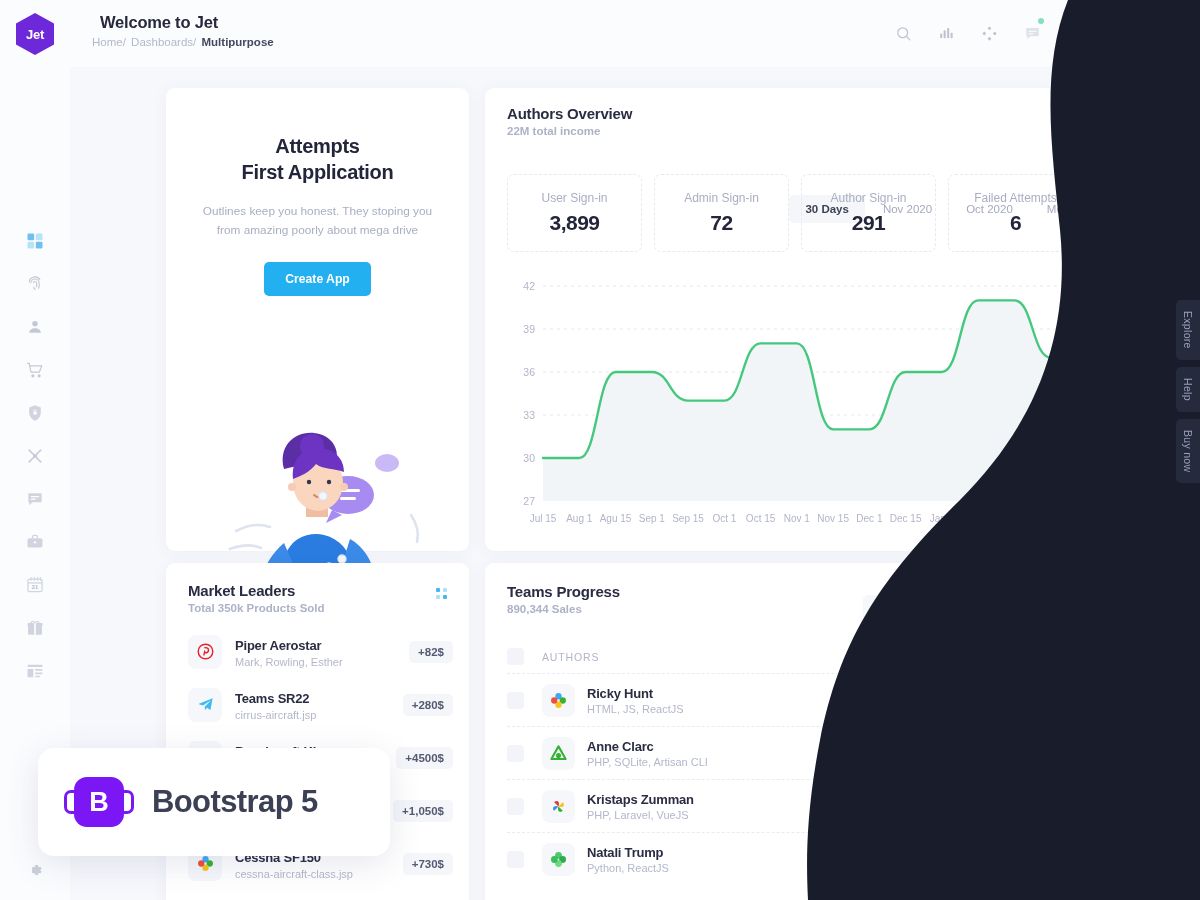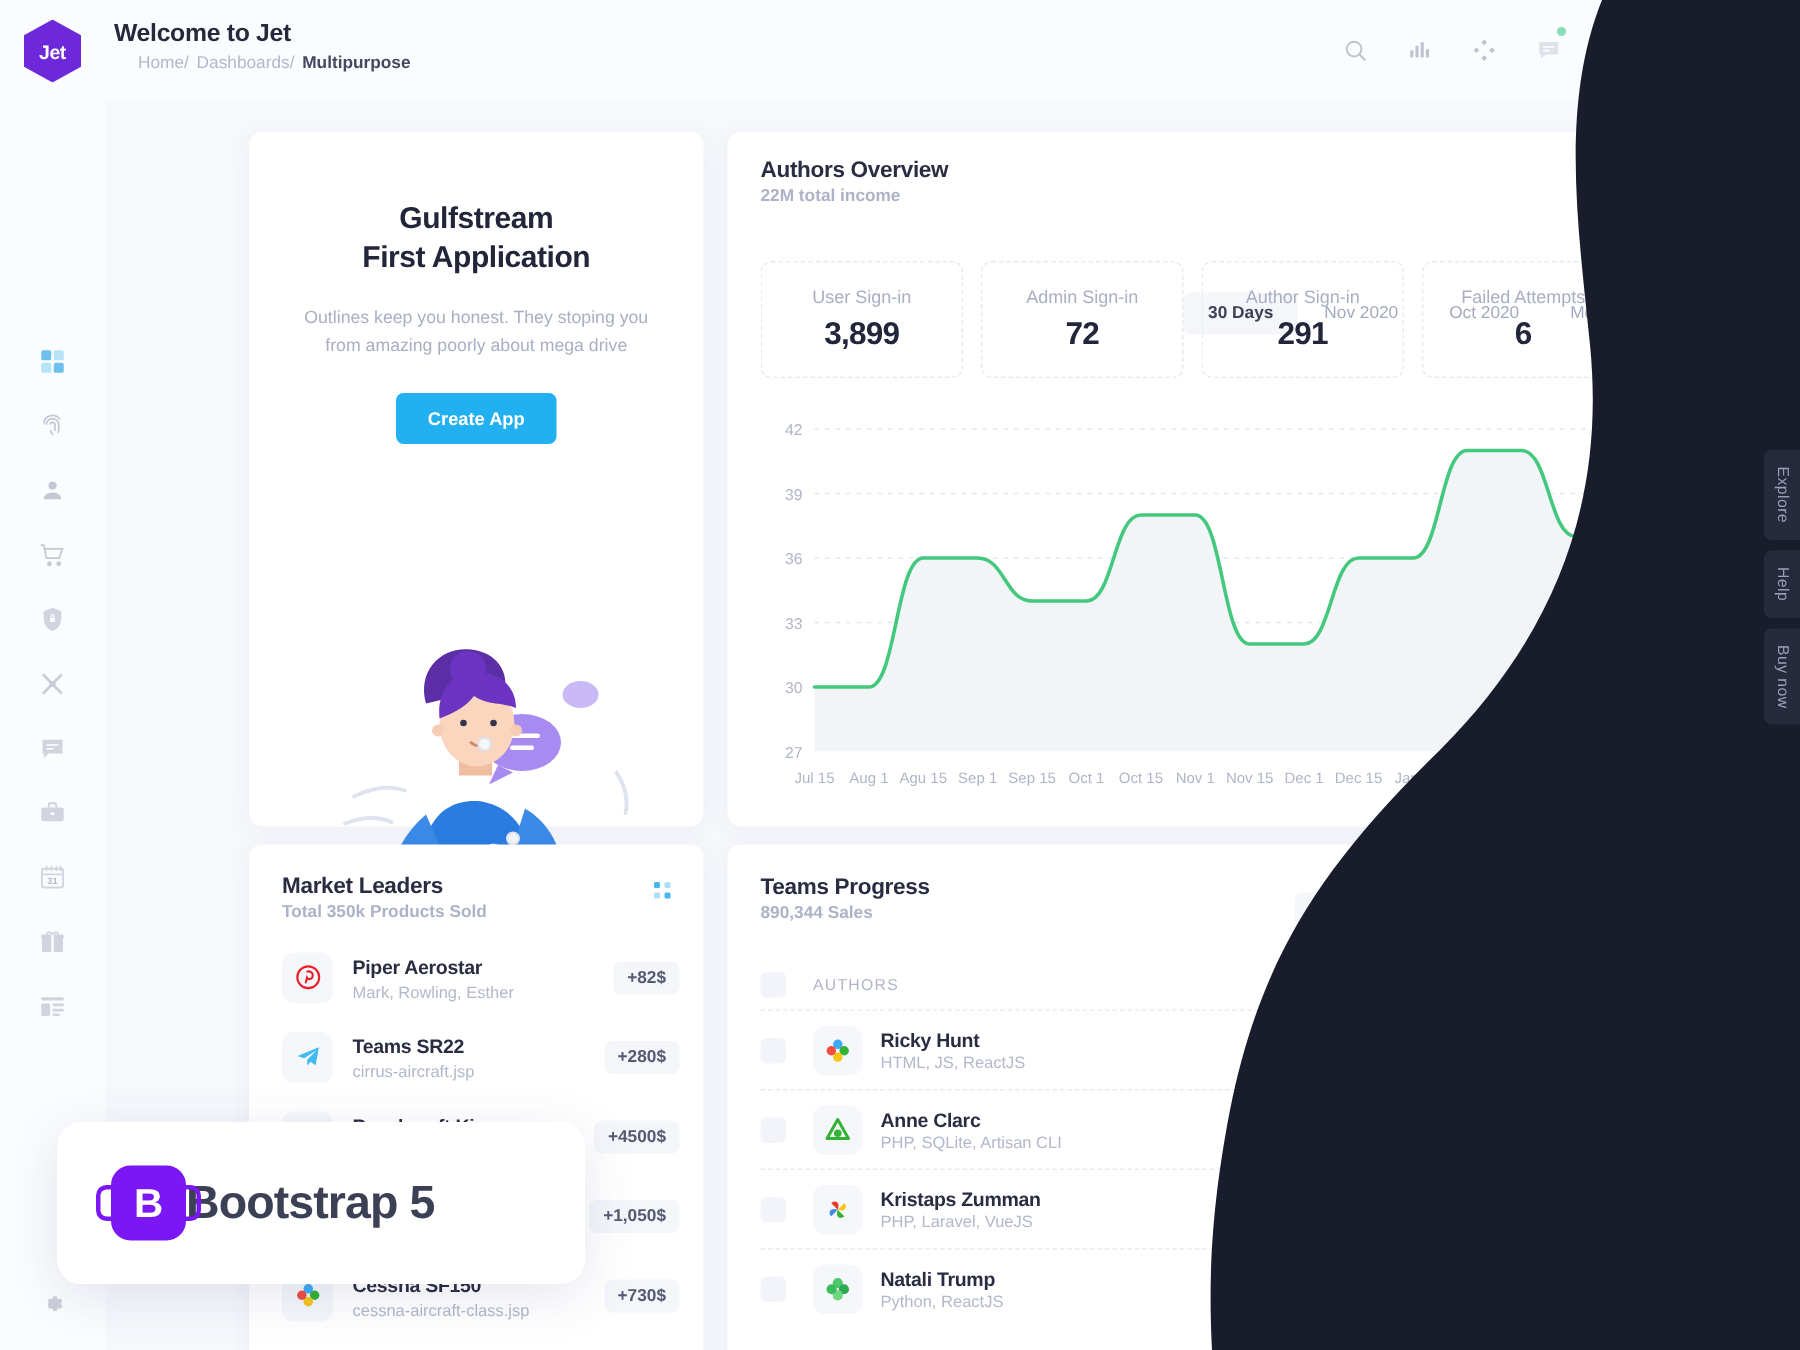--- a/index.html
+++ b/index.html
@@ -28,21 +28,21 @@
   .rail-ico { width:22px; height:22px; display:flex; align-items:center; justify-content:center; opacity:.72; }
   .rail-ico svg { width:20px; height:20px; }
   #gear-wrap { position:absolute; bottom:16px; left:50%; transform:translateX(-50%); opacity:.5; }
   #gear-wrap svg { width:19px; height:19px; }
 
   
   #topbar {
     position:absolute; left:70px; top:0; right:0; height:67px;
     background:#fbfcfe; z-index:3;
   }
-  #welcome { position:absolute; left:6px; top:13px; font-size:16.5px; font-weight:700; color:#27283b; letter-spacing:-.2px;}
+  #welcome { position:absolute; left:30px; top:13px; font-size:16.5px; font-weight:700; color:#27283b; letter-spacing:-.2px;}
   #crumbs { position:absolute; left:22px; top:36px; font-size:11.5px; color:#b3b7cb; }
   #crumbs .cur { color:#454860; font-weight:600; }
   #crumbs span { margin-right:2px; }
   #top-icons { position:absolute; right:18px; top:0; height:67px; display:flex; align-items:center; gap:21px; }
   .top-ico { width:22px; height:22px; display:flex; align-items:center; justify-content:center; position:relative; opacity:.62; }
   .top-ico svg { width:19px; height:19px; }
   .top-ico.ondark { opacity:.8; }
   .dot { position:absolute; width:6px; height:6px; border-radius:50%; background:#3ecf8e; top:-5px; right:-1px; }
   #avatar {
     width:32px; height:32px; border-radius:8px; overflow:hidden;
@@ -131,21 +131,21 @@
     display:flex; align-items:center; padding-left:36px; z-index:20;
   }
   #bs-logo {
     width:50px; height:50px; border-radius:13px; background:#7b16f5;
     display:flex; align-items:center; justify-content:center;
     color:#fff; font-size:27px; font-weight:700; position:relative; flex:none;
   }
   #bs-logo:before,#bs-logo:after{content:"";position:absolute;width:7px;height:18px;border:3px solid #7b16f5;}
   #bs-logo:before{left:-10px;border-right:0;border-radius:7px 0 0 7px;}
   #bs-logo:after{right:-10px;border-left:0;border-radius:0 7px 7px 0;}
-  #bs-text { font-size:31px; font-weight:700; color:#3b4054; letter-spacing:-.6px;}
+  #bs-text { margin-left:28px; font-size:31px; font-weight:700; color:#3b4054; letter-spacing:-.6px;}
 
   
   #rtabs { position:absolute; right:0; top:300px; z-index:12; display:flex; flex-direction:column; gap:7px; align-items:flex-end;}
   #rtabs div {
     background:#262a3d; color:#9ba0b8; font-size:10.5px;
     writing-mode:vertical-rl; padding:11px 6px; border-radius:5px 0 0 5px;
     cursor:pointer; letter-spacing:.3px;
   }
 </style>
 </head>
@@ -301,21 +301,21 @@
       <div class="body"></div>
         <div class="hair"></div>
         <div class="face"></div>
         <div class="glass"></div>
     </div>
   </div>
 </div>
 
 <div class="card" id="kickstart">
   <div id="ks-h">
-    <div>Gulfstream</div>
+    <div>Attempts</div>
     <div>First Application</div>
   </div>
   <div id="ks-p">Outlines keep you honest. They stoping you from amazing poorly about mega drive</div>
   <button id="ks-btn">Create App</button>
   <div id="ks-art">
     <svg viewBox="0 0 303 245" width="303" height="245">
 
       <ellipse cx="182" cy="112" rx="26" ry="19" fill="#a78bf0"></ellipse>
       <path d="M166 127l-6 13 16-8z" fill="#a78bf0"></path>
       <rect x="170" y="106" width="24" height="3" rx="1.5" fill="#fff"></rect>

